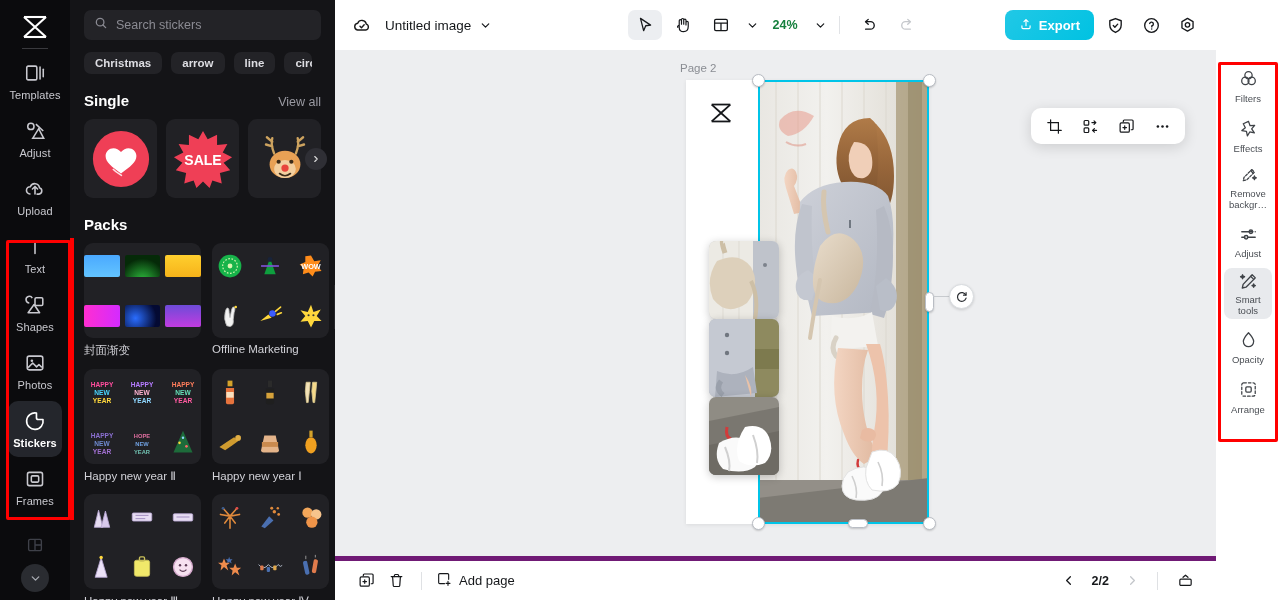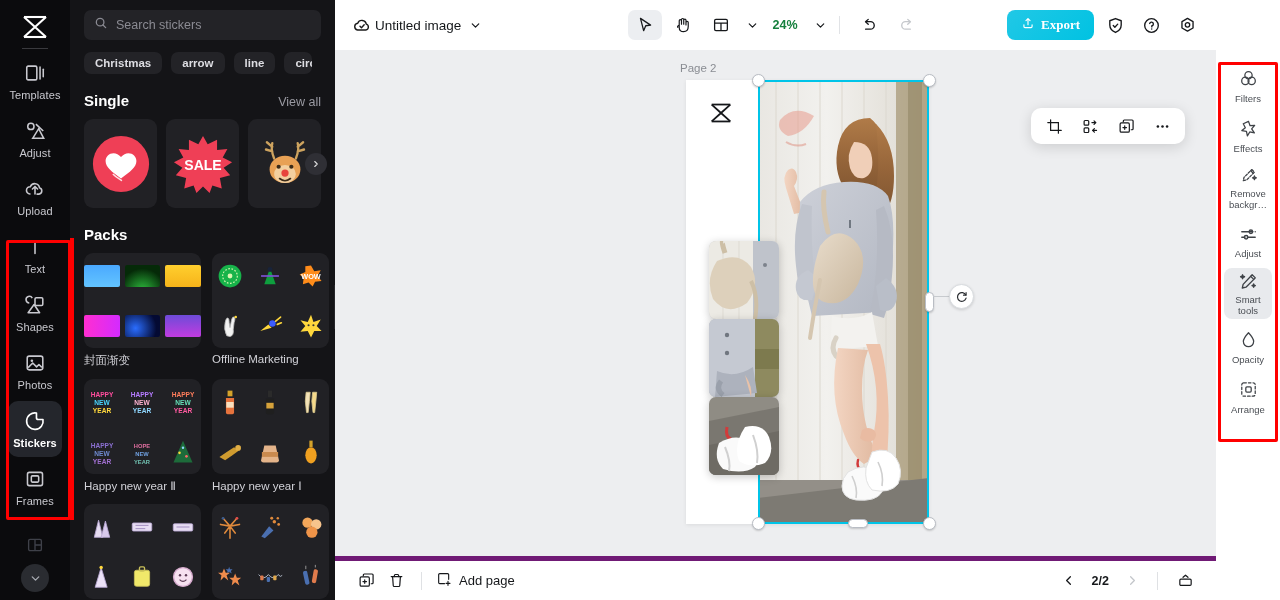--- a/index.html
+++ b/index.html
@@ -57,21 +57,21 @@
   .chip {
     background:#232327; color:#ddddE2; font-size:11.5px; font-weight:700;
     border-radius:7px; padding:5px 11px; white-space:nowrap; cursor:pointer;
   }
   .chip.clip { overflow:hidden; max-width:28px; padding-right:0; }
   .sec-head { display:flex; align-items:flex-end; justify-content:space-between; margin-top:18px; }
   .sec-title { color:#fff; font-size:15px; font-weight:700; }
   .sec-viewall { color:#9a9aa2; font-size:12.5px; cursor:pointer; }
   .singles { display:flex; gap:9px; margin-top:10px; position:relative; }
   .single-card {
-    width:79px; height:89px; background:#212125; border-radius:9px;
+    width:79px; height:79px; background:#212125; border-radius:9px;
     display:flex; align-items:center; justify-content:center; cursor:pointer;
   }
   .arrow-next {
     position:absolute; right:-6px; top:50%; transform:translateY(-50%);
     width:22px; height:22px; border-radius:50%; background:#2f2f35;
     display:flex; align-items:center; justify-content:center; color:#ddd; font-size:11px;
     cursor:pointer;
   }
   .packs-title { color:#fff; font-size:15px; font-weight:700; margin-top:18px; }
   .packs { display:grid; grid-template-columns:117px 117px; gap:9px 11px; margin-top:10px; }
@@ -94,37 +94,36 @@
   }
 
   
   .main { flex:1; height:600px; display:flex; flex-direction:column; background:#fff; position:relative; }
 
   .topbar {
     height:50px; flex:0 0 50px; display:flex; align-items:center; padding:0 14px;
     background:#fff; position:relative; z-index:12;
   }
   .tb-cloud { width:26px; height:26px; display:flex; align-items:center; justify-content:center; color:#1a1a1a; cursor:pointer; }
-  .tb-title { font-size:13.5px; color:#14171a; margin-left:0; cursor:pointer; }
+  .tb-title { font-size:13.5px; color:#14171a; margin-left:10px; cursor:pointer; }
   .tb-caret { margin-left:8px; color:#14171a; display:flex; cursor:pointer; }
   .tb-center { position:absolute; left:50%; transform:translateX(-50%); display:flex; align-items:center; gap:4px; }
   .tb-btn {
     width:34px; height:30px; border-radius:7px; display:flex; align-items:center;
     justify-content:center; color:#16181b; cursor:pointer;
   }
   .tb-btn.sel { background:#eceef1; }
   .tb-grp { display:flex; align-items:center; cursor:pointer; }
   .tb-zoom { font-size:12.5px; font-weight:700; color:#15803d; padding:0 4px 0 10px; cursor:pointer; }
   .tb-div { width:1px; height:18px; background:#e1e3e6; margin:0 8px; }
   .tb-right { margin-left:auto; display:flex; align-items:center; gap:6px; }
   .export-btn {
     background:#00c8e0; color:#fff; border-radius:8px; height:30px; padding:0 14px;
     display:flex; align-items:center; gap:6px; font-size:13px; font-weight:700; cursor:pointer;
     background-image:linear-gradient(135deg,#21c8e6,#00c2e2);
-    font-family:Liberation Serif, serif;
   }
   .icon-btn { width:30px; height:30px; display:flex; align-items:center; justify-content:center; color:#16181b; cursor:pointer; }
 
   .canvaswrap { flex:1; background:#edeef0; position:relative; overflow:hidden; }
   .page-label { position:absolute; left:345px; top:12px; font-size:11.5px; color:#8a8d93; }
   .page {
     position:absolute; left:351px; top:30px; width:243px; height:444px;
     background:#fff; box-shadow:0 1px 4px rgba(0,0,0,.08);
   }
   .page-logo { position:absolute; left:22px; top:22px; width:26px; height:22px; color:#15171a; }

